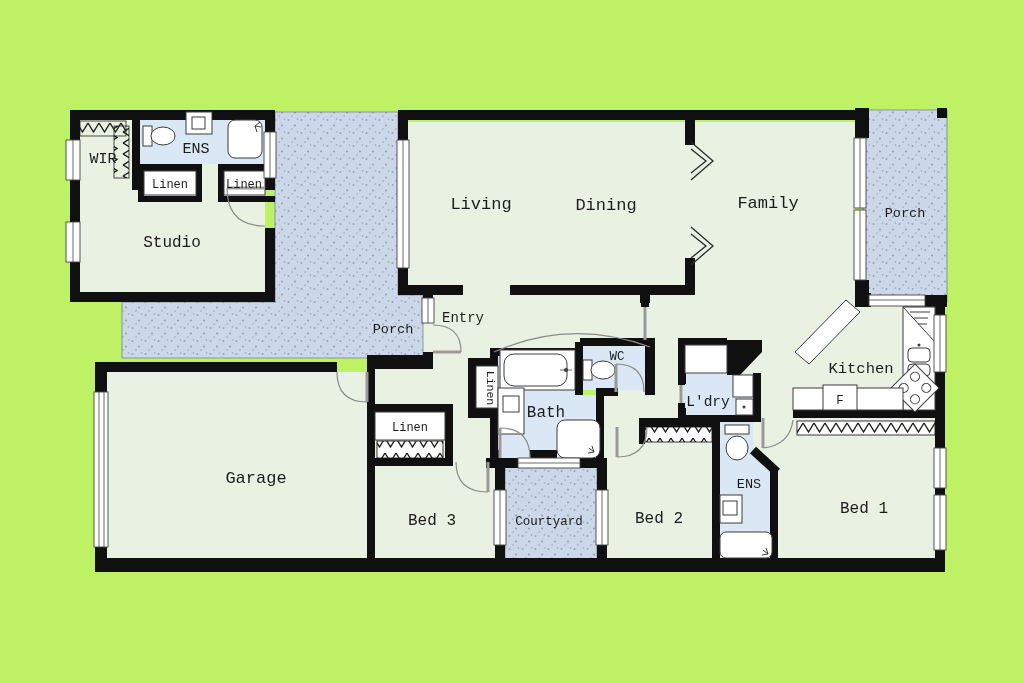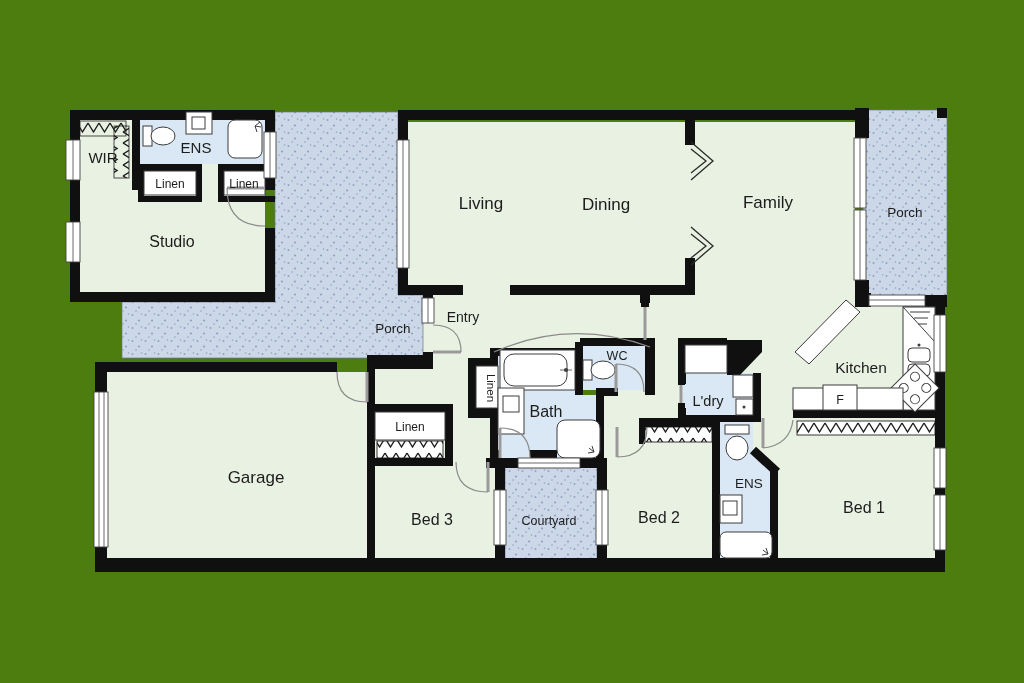--- a/index.html
+++ b/index.html
@@ -1,17 +1,17 @@
 <!DOCTYPE html>
 <html style="--wall: #101010; --room: #e9f1e2; --wet: #d9e8f4; --outdoor: #ccd8e8; --outdoor-dot: #8fa3c0; --ink: #1c1c1c;"><head>
 <meta charset="utf-8">
 <style>
   html,body{margin:0;padding:0;background:#fff;}
-  .canvas{position:relative;width:1024px;height:683px;background:#4d7c0f;overflow:hidden;
-          font-family:Liberation Sans, sans-serif;}
+  .canvas{position:relative;width:1024px;height:683px;background:#bef264;overflow:hidden;
+          font-family:Liberation Mono, monospace;}
   svg{display:block;}
   .floor{fill:var(--room);}
   .wet{fill:var(--wet);}
   .wall{fill:var(--wall);}
   .stip{fill:url(#stip);stroke:#6b7689;stroke-width:0.7;}
   .fix{fill:#ffffff;stroke:#3c3c3c;stroke-width:1;}
   .fixthin{fill:none;stroke:#3c3c3c;stroke-width:1;}
   .win{fill:#ffffff;stroke:#444;stroke-width:0.9;}
   .winline{stroke:#444;stroke-width:0.8;}
   .arc{fill:none;stroke:#8a8a8a;stroke-width:1.2;}

